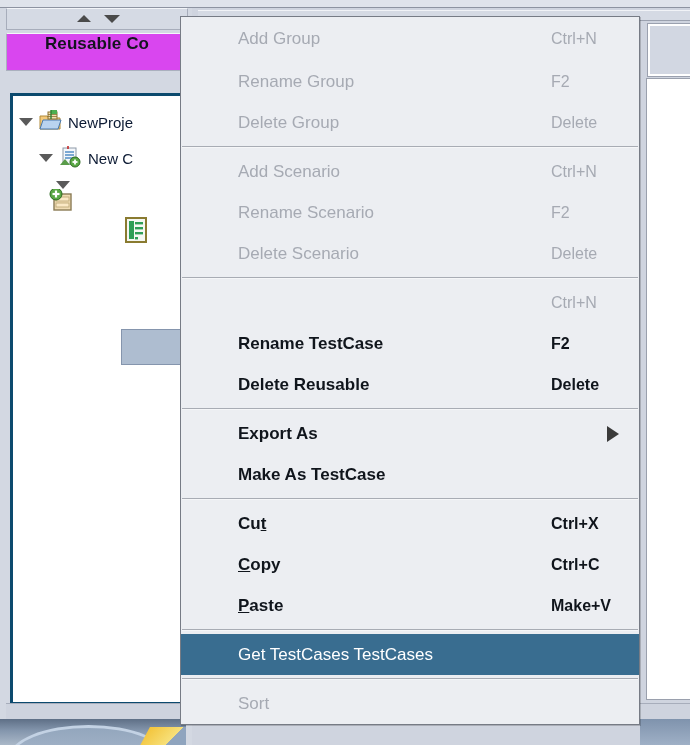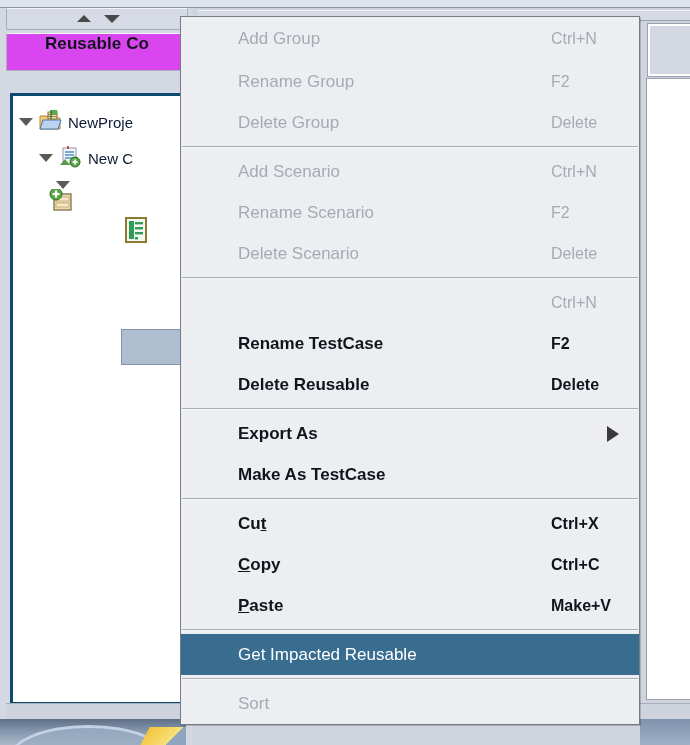--- a/index.html
+++ b/index.html
@@ -406,21 +406,21 @@
       <div class="menu-item enabled">
         <span class="mi-label"><span class="mnemonic">C</span>opy</span>
         <span class="mi-accel">Ctrl+C</span>
       </div>
       <div class="menu-item enabled">
         <span class="mi-label"><span class="mnemonic">P</span>aste</span>
         <span class="mi-accel">Make+V</span>
       </div>
       <div class="menu-sep"></div>
       <div class="menu-item enabled selected">
-        <span class="mi-label">Get Impacted Reusable</span>
+        <span class="mi-label">Get TestCases TestCases</span>
       </div>
       <div class="menu-sep"></div>
       <div class="menu-item disabled">
         <span class="mi-label">Sort</span>
       </div>
     </div>
 
 </div>
 
 </body></html>

